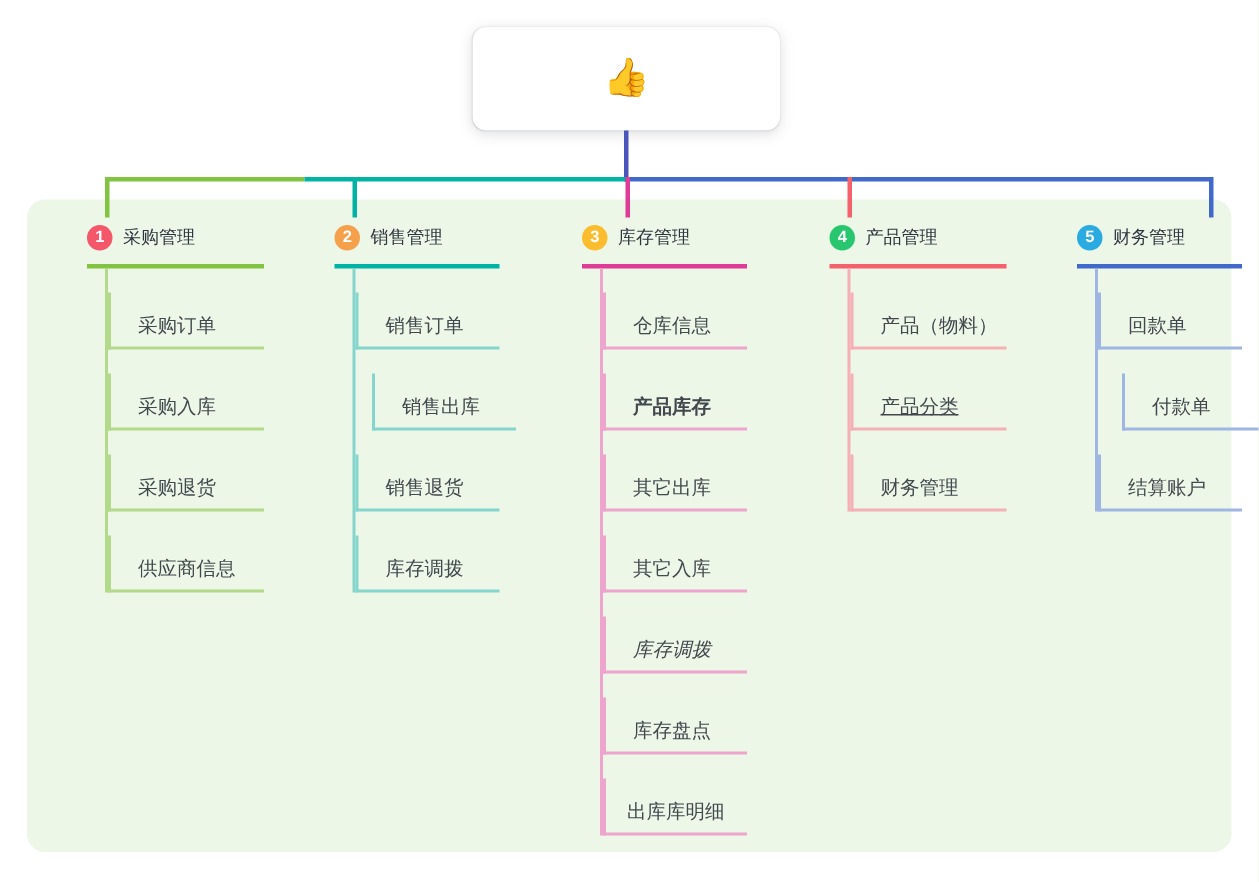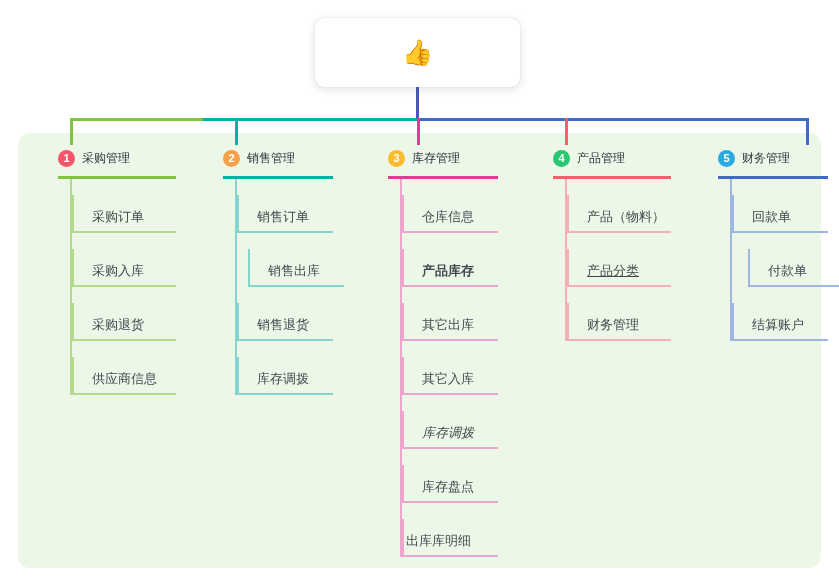--- a/index.html
+++ b/index.html
@@ -196,21 +196,21 @@
           <div class="leaf-label" style="left: 18px; font-style: italic;">库存调拨</div>
           <div class="leaf-rule" style="width: 96px; background: rgb(237, 164, 205);"></div>
         </div>
         <div class="leaf" style="left: 34px; top: 319px; width: 96px;">
           <div class="leaf-stub" style="background: rgb(237, 164, 205);"></div>
           <div class="leaf-label" style="left: 18px;">库存盘点</div>
           <div class="leaf-rule" style="width: 96px; background: rgb(237, 164, 205);"></div>
         </div>
         <div class="leaf" style="left: 34px; top: 373px; width: 96px;">
           <div class="leaf-stub" style="background: rgb(237, 164, 205);"></div>
-          <div class="leaf-label" style="left: 2px; text-align: right;">出库库明细</div>
+          <div class="leaf-label" style="left: 14px; text-align: right;">出库库明细</div>
           <div class="leaf-rule" style="width: 96px; background: rgb(237, 164, 205);"></div>
         </div>
       </div>
       <div class="col" style="left: 533px; width: 148px;">
         <div class="col-head">
           <span class="badge" style="background: rgb(40, 199, 111);">4</span>
           <span class="col-title">产品管理</span>
         </div>
         <div class="head-rule" style="width: 118px; background: rgb(244, 96, 108);"></div>
         <div class="spine" style="background: rgb(245, 176, 181); height: 162px;"></div>

